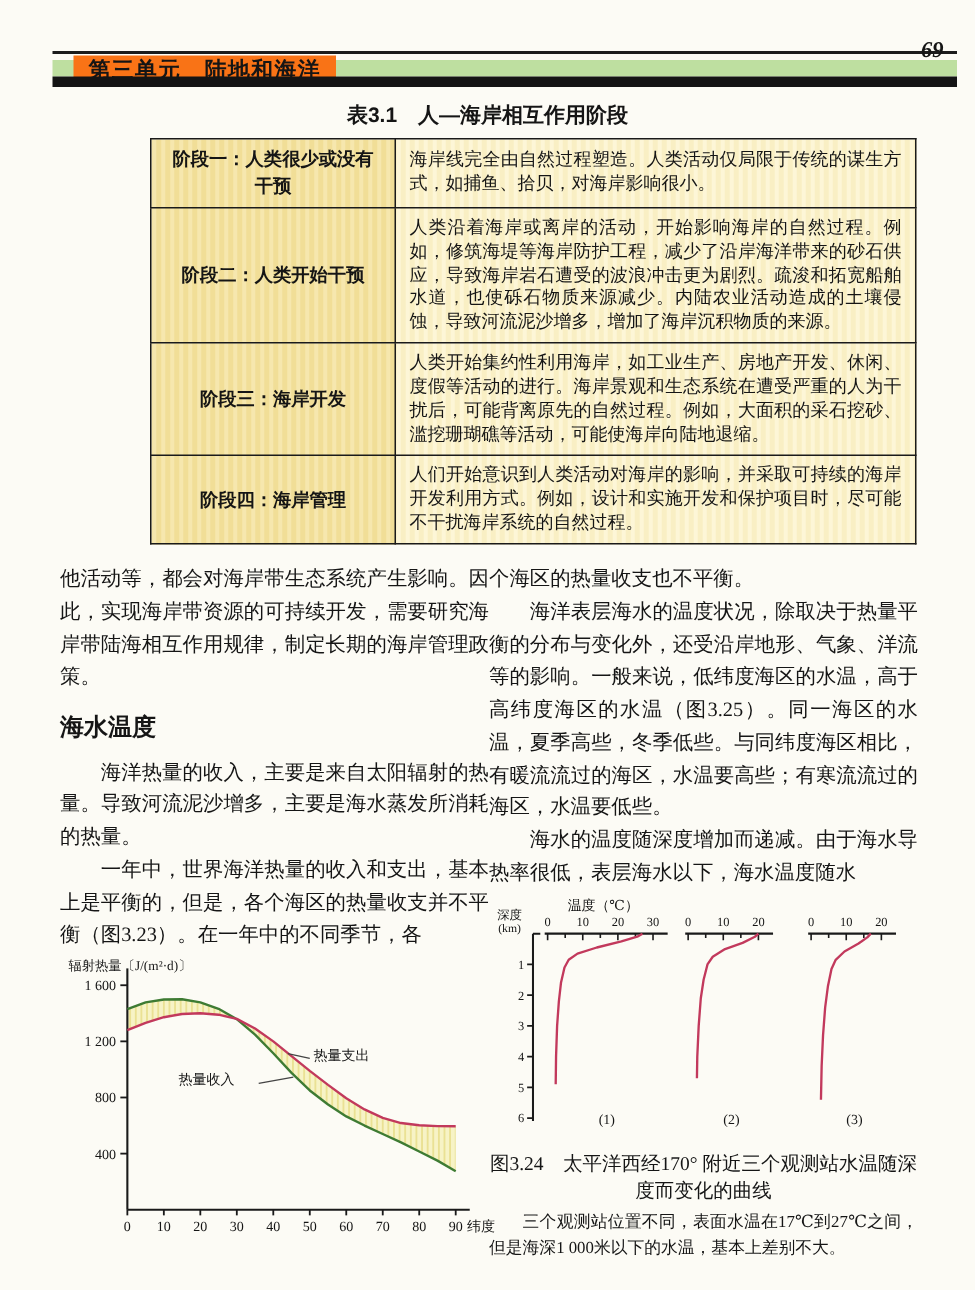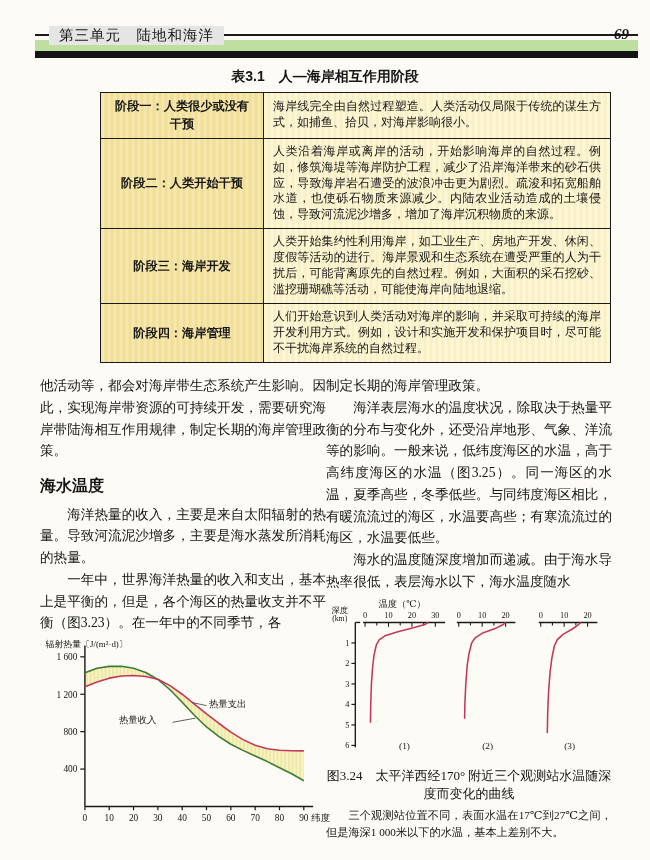--- a/index.html
+++ b/index.html
@@ -5,22 +5,22 @@
   html,body{margin:0;padding:0}
   body{
     width:650px;height:860px;overflow:hidden;position:relative;
     background:#fcfbf5;color:#151515;
     font-family:"Liberation Serif","DejaVu Serif",serif;
   }
   
   .header{position:relative;margin:25px 12px 0 35px;height:34px}
   .header .rule{position:absolute;left:0;right:0;top:9px;height:2px;background:#1c1c1c}
   .unit-title{
-    position:absolute;left:14px;top:1px;background:#e5e5e5;padding:0 10px;
-    font-family:"Liberation Sans","DejaVu Sans",sans-serif;font-weight:normal;
+    position:absolute;left:14px;top:12px;background:#f97316;padding:0 10px;
+    font-family:"Liberation Sans","DejaVu Sans",sans-serif;font-weight:bold;
     font-size:14.5px;letter-spacing:1px;white-space:nowrap}
   .green-band{position:absolute;left:0;right:0;top:15px;height:11px;background:#bedfa0}
   .page-num{position:absolute;right:9px;top:1px;font-style:italic;font-weight:bold;
     font-size:15px;z-index:2;font-family:"Liberation Serif",serif}
   .black-bar{position:absolute;left:0;right:0;top:26px;height:7px;background:#141414}
   
   .table-title{text-align:center;font-family:"Liberation Sans","DejaVu Sans",sans-serif;
     font-weight:bold;font-size:14px;margin-top:9px}
   table.stages{margin:6px 0 0 100px;width:511px;border-collapse:collapse}
   table.stages td{border:1.6px solid #1a1a1a;vertical-align:middle}
@@ -125,21 +125,21 @@
         <polyline points="48,37 61,32.2 74,30.2 87,30 100,32.2 113,36.8 126,44.2 139,55.199999999999996 152,68.5 165,82.5 178,95 191,105 204,113.5 217,120.00000000000001 230,126 243,132 256,138.5 269,145 282,152.5" fill="none" stroke="#3e7b33" stroke-width="1.7" stroke-linejoin="round"></polyline>
         <line x1="141.60000000000002" y1="90" x2="166.3" y2="85.5" stroke="#444" stroke-width="0.9"></line>
         <text x="84.4" y="90.7" text-anchor="start" font-size="10" font-family="&quot;Liberation Serif&quot;,&quot;DejaVu Serif&quot;,serif" fill="#151515">热量收入</text>
         <polyline points="48,52 61,46.800000000000004 74,42.8 87,40.5 100,40 113,41 126,44 139,50.800000000000004 152,60 165,70.5 178,81 191,91 204,100.5 217,108.5 230,114.50000000000001 243,118.19999999999999 256,119.80000000000001 269,120.4 282,120.5" fill="none" stroke="#c2395c" stroke-width="1.7" stroke-linejoin="round"></polyline>
         <line x1="178" y1="72.2" x2="162.39999999999998" y2="68.80000000000001" stroke="#444" stroke-width="0.9"></line>
         <text x="180.6" y="73.19999999999999" text-anchor="start" font-size="10" font-family="&quot;Liberation Serif&quot;,&quot;DejaVu Serif&quot;,serif" fill="#151515">热量支出</text>
       </svg>
   </div>
 
   <div class="col">
-    <p class="cont">制定长期的海岸管理政策。</p>
+    <p class="cont">个海区的热量收支也不平衡。</p>
     <p>海洋表层海水的温度状况，除取决于热量平衡的分布与变化外，还受沿岸地形、气象、洋流等的影响。一般来说，低纬度海区的水温，高于高纬度海区的水温（图3.25）。同一海区的水温，夏季高些，冬季低些。与同纬度海区相比，有暖流流过的海区，水温要高些；有寒流流过的海区，水温要低些。</p>
     <p>海水的温度随深度增加而递减。由于海水导热率很低，表层海水以下，海水温度随水</p>
     <svg id="fig324" viewBox="0 0 290 172" width="283" height="168">
         <line x1="28" y1="26" x2="28" y2="154" stroke="#1a1a1a" stroke-width="1.4"></line>
         <line x1="28" y1="26" x2="33" y2="26" stroke="#1a1a1a" stroke-width="1.4"></line>
         <line x1="24" y1="47" x2="28" y2="47" stroke="#1a1a1a" stroke-width="1.2"></line>
         <text x="22" y="50" text-anchor="end" font-size="8.5" font-family="&quot;Liberation Serif&quot;,&quot;DejaVu Serif&quot;,serif" fill="#151515">1</text>
         <line x1="24" y1="68" x2="28" y2="68" stroke="#1a1a1a" stroke-width="1.2"></line>
         <text x="22" y="71" text-anchor="end" font-size="8.5" font-family="&quot;Liberation Serif&quot;,&quot;DejaVu Serif&quot;,serif" fill="#151515">2</text>
         <line x1="24" y1="89" x2="28" y2="89" stroke="#1a1a1a" stroke-width="1.2"></line>

